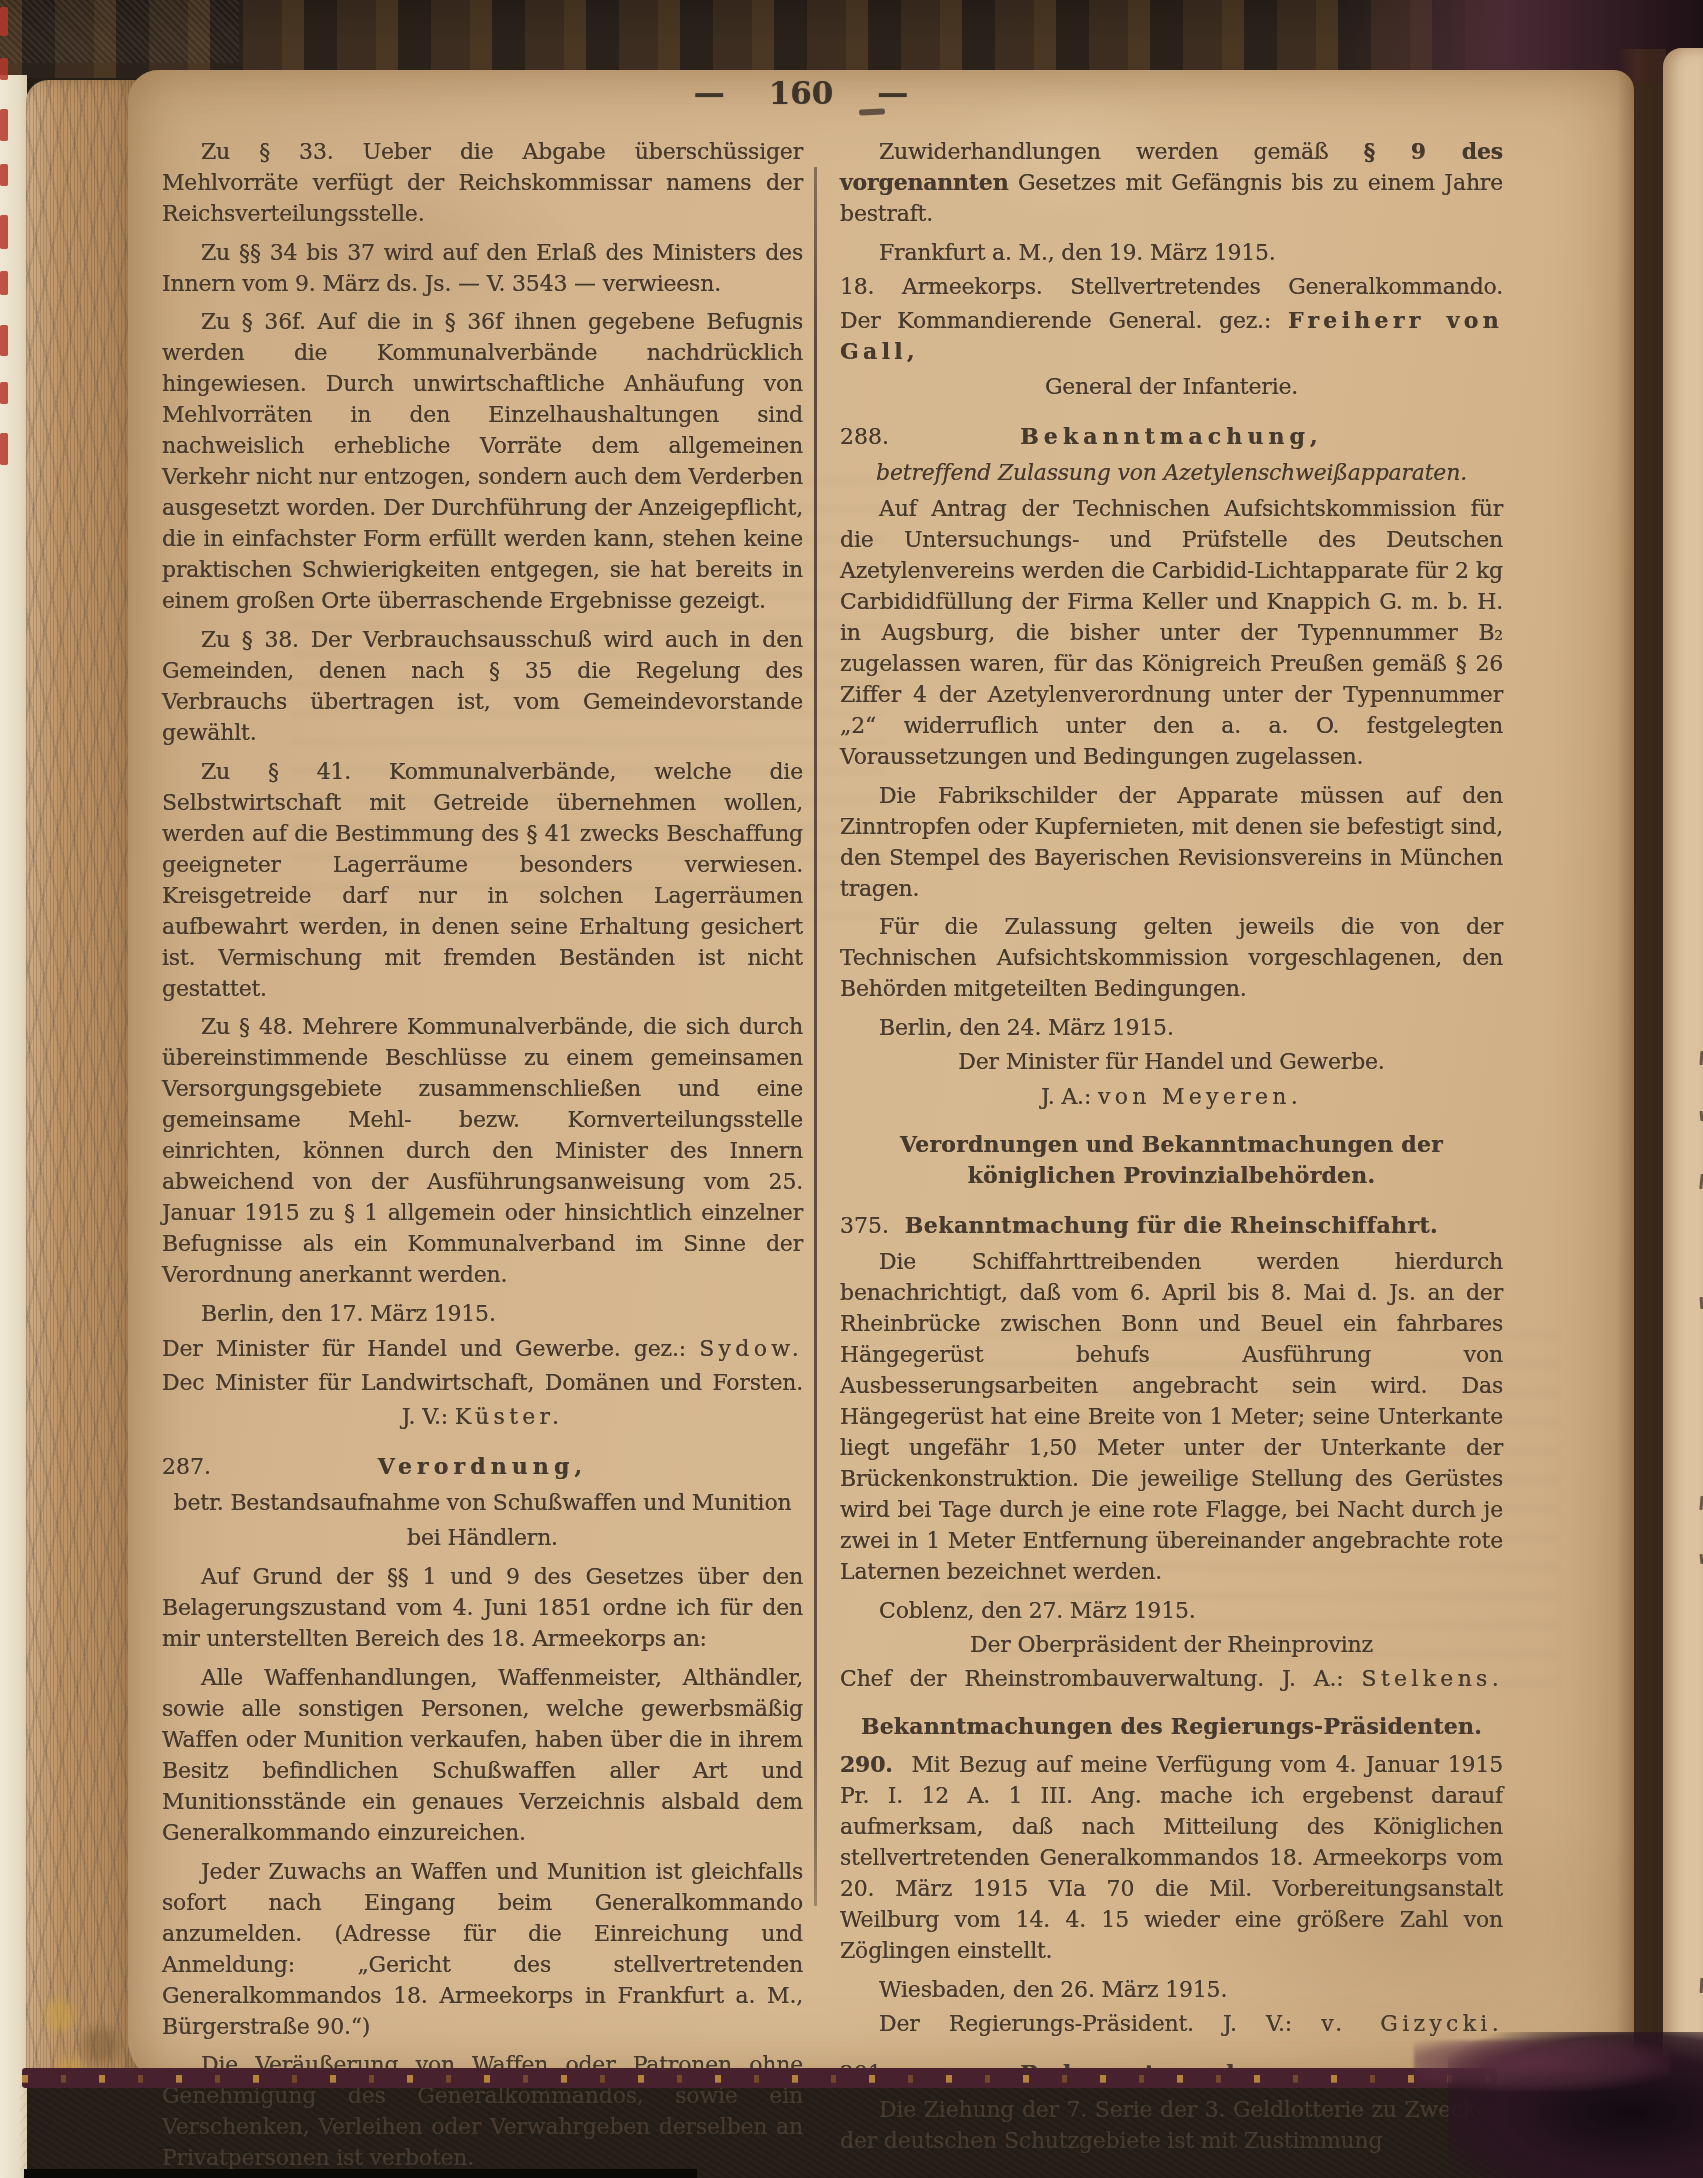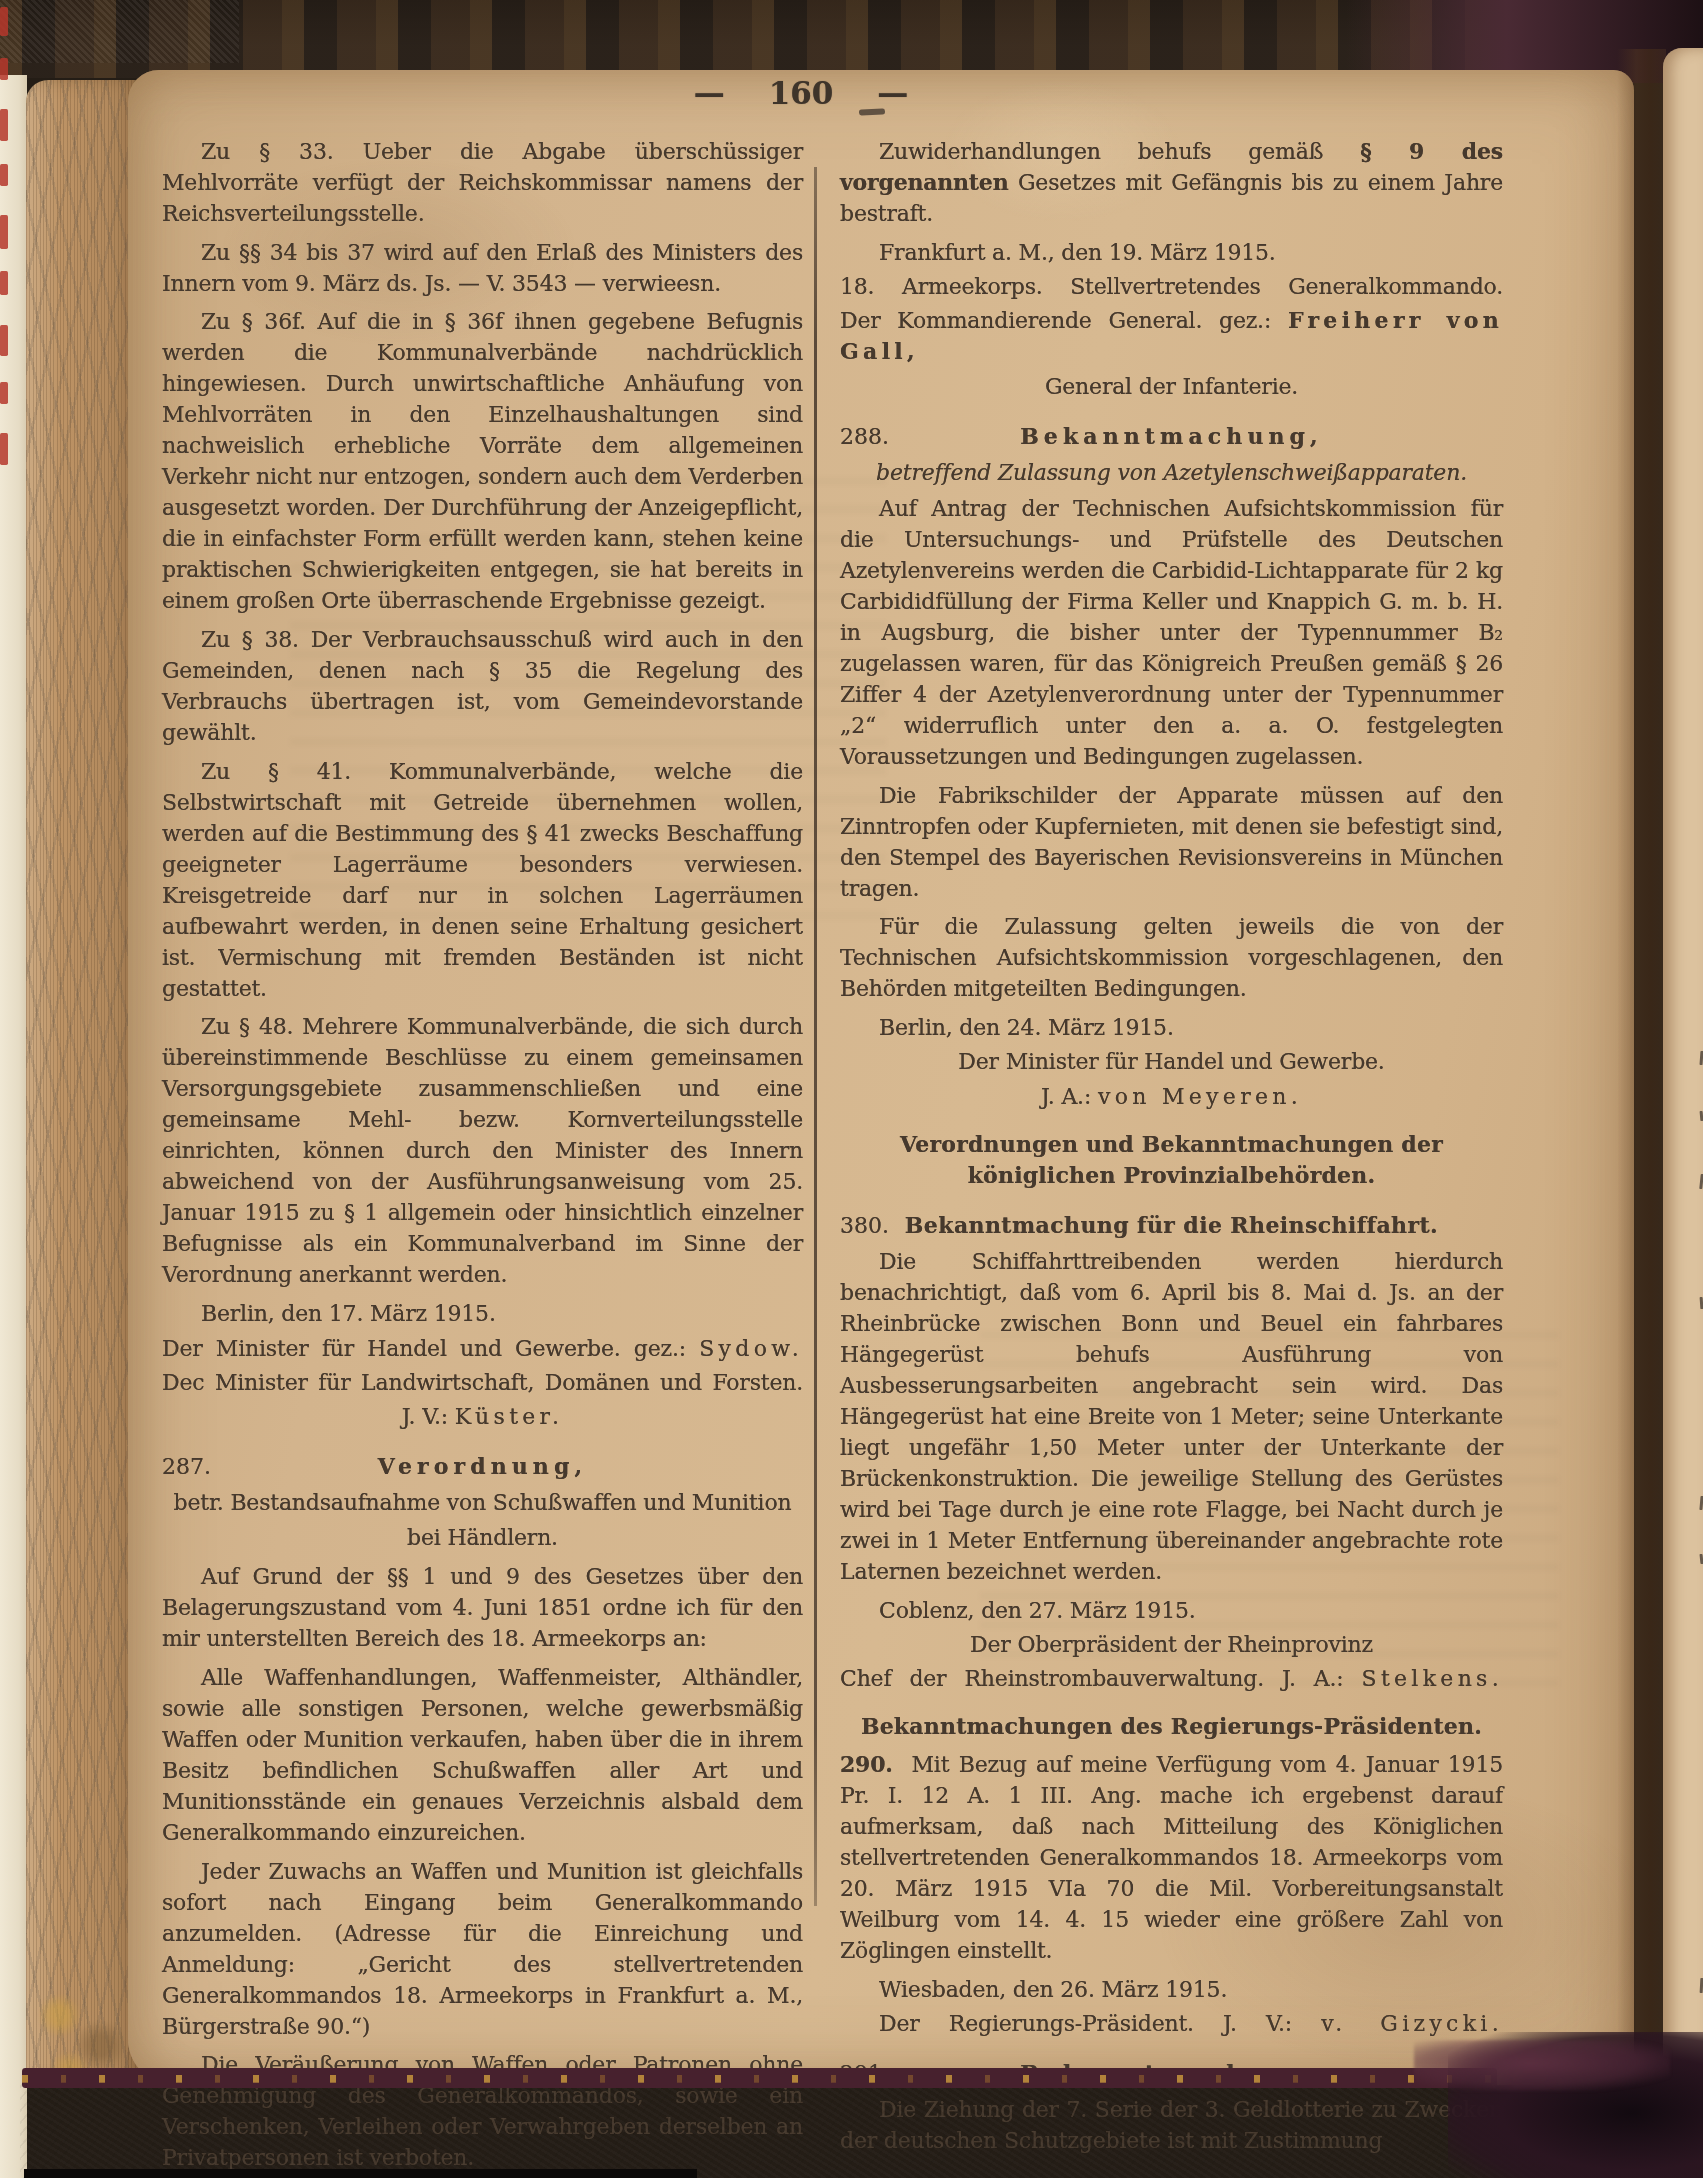--- a/index.html
+++ b/index.html
@@ -195,38 +195,38 @@
   <p class="sechead"><span class="secno">287.</span><span class="sectitle">Verordnung,</span></p>
   <p class="subhead">betr. Bestandsaufnahme von Schußwaffen und Munition</p>
   <p class="subhead" style="margin-bottom:8.5px;">bei Händlern.</p>
   <p class="par">Auf Grund der §§ 1 und 9 des Gesetzes über den Belagerungszustand vom 4. Juni 1851 ordne ich für den mir unterstellten Bereich des 18. Armeekorps an:</p>
   <p class="par">Alle Waffenhandlungen, Waffenmeister, Althändler, sowie alle sonstigen Personen, welche gewerbsmäßig Waffen oder Munition verkaufen, haben über die in ihrem Besitz befindlichen Schußwaffen aller Art und Munitionsstände ein genaues Verzeichnis alsbald dem Generalkommando einzureichen.</p>
   <p class="par">Jeder Zuwachs an Waffen und Munition ist gleichfalls sofort nach Eingang beim Generalkommando anzumelden. (Adresse für die Einreichung und Anmeldung: „Gericht des stellvertretenden Generalkommandos 18. Armeekorps in Frankfurt a. M., Bürgerstraße 90.“)</p>
   <p class="par">Die Veräußerung von Waffen oder Patronen ohne Genehmigung des Generalkommandos, sowie ein Verschenken, Verleihen oder Verwahrgeben derselben an Privatpersonen ist verboten.</p>
 </div>
 
 <div class="col col-right">
-  <p class="par"><span>Zuwiderhandlungen behufs gemäß </span><span class="bold">§ 9 des vorgenannten</span><span> Gesetzes mit Gefängnis bis zu einem Jahre bestraft.</span></p>
+  <p class="par"><span>Zuwiderhandlungen werden gemäß </span><span class="bold">§ 9 des vorgenannten</span><span> Gesetzes mit Gefängnis bis zu einem Jahre bestraft.</span></p>
   <p class="line indent1">Frankfurt a. M., den 19. März 1915.</p>
   <p class="line spread"><span>18. Armeekorps.</span> <span>Stellvertretendes Generalkommando.</span></p>
   <p class="line spread"><span>Der Kommandierende General. gez.:</span> <span class="sperr bold">Freiherr von Gall,</span></p>
   <p class="line center">General der Infanterie.</p>
 
   <p class="sechead"><span class="secno">288.</span><span class="sectitle">Bekanntmachung,</span></p>
   <p class="subhead" style="margin-bottom:5px;font-style:italic;">betreffend Zulassung von Azetylenschweißapparaten.</p>
   <p class="par">Auf Antrag der Technischen Aufsichtskommission für die Untersuchungs- und Prüfstelle des Deutschen Azetylenvereins werden die Carbidid-Lichtapparate für 2 kg Carbididfüllung der Firma Keller und Knappich G. m. b. H. in Augsburg, die bisher unter der Typennummer B₂ zugelassen waren, für das Königreich Preußen gemäß § 26 Ziffer 4 der Azetylenverordnung unter der Typennummer „2“ widerruflich unter den a. a. O. festgelegten Voraussetzungen und Bedingungen zugelassen.</p>
   <p class="par">Die Fabrikschilder der Apparate müssen auf den Zinntropfen oder Kupfernieten, mit denen sie befestigt sind, den Stempel des Bayerischen Revisionsvereins in München tragen.</p>
   <p class="par">Für die Zulassung gelten jeweils die von der Technischen Aufsichtskommission vorgeschlagenen, den Behörden mitgeteilten Bedingungen.</p>
   <p class="line indent1">Berlin, den 24. März 1915.</p>
   <p class="line center">Der Minister für Handel und Gewerbe.</p>
   <p class="line center"><span>J. A.:</span> <span class="sperr">von Meyeren.</span></p>
 
   <p class="bighead">Verordnungen und Bekanntmachungen der königlichen Provinzialbehörden.</p>
 
-  <p class="sechead"><span class="secno">380.</span><span class="sectitle" style="letter-spacing:0.4px;">Bekanntmachung für die Rheinschiffahrt.</span></p>
+  <p class="sechead"><span class="secno">375.</span><span class="sectitle" style="letter-spacing:0.4px;">Bekanntmachung für die Rheinschiffahrt.</span></p>
   <p class="par">Die Schiffahrttreibenden werden hierdurch benachrichtigt, daß vom 6. April bis 8. Mai d. Js. an der Rheinbrücke zwischen Bonn und Beuel ein fahrbares Hängegerüst behufs Ausführung von Ausbesserungsarbeiten angebracht sein wird.  Das Hängegerüst hat eine Breite von 1 Meter;  seine Unterkante liegt ungefähr 1,50 Meter unter der Unterkante der Brückenkonstruktion.  Die jeweilige Stellung des Gerüstes wird bei Tage durch je eine rote Flagge, bei Nacht durch je zwei in 1 Meter Entfernung übereinander angebrachte rote Laternen bezeichnet werden.</p>
   <p class="line indent1">Coblenz, den 27. März 1915.</p>
   <p class="line center">Der Oberpräsident der Rheinprovinz</p>
   <p class="line spread"><span>Chef der Rheinstrombauverwaltung.</span> <span>J. A.:</span> <span class="sperr">Stelkens.</span></p>
 
   <p class="bighead">Bekanntmachungen des Regierungs-Präsidenten.</p>
 
   <p class="par p-number-start"><span class="bold">290.</span>&nbsp;&nbsp;<span>Mit Bezug auf meine Verfügung vom 4. Januar 1915 Pr. I. 12 A. 1 III. Ang. mache ich ergebenst darauf aufmerksam, daß nach Mitteilung des Königlichen stellvertretenden Generalkommandos 18. Armeekorps vom 20. März 1915 VIa 70 die Mil. Vorbereitungsanstalt Weilburg vom 14. 4. 15 wieder eine größere Zahl von Zöglingen einstellt.</span></p>
   <p class="line indent1">Wiesbaden, den 26. März 1915.</p>
   <p class="line spread" style="padding-left:39px;"><span>Der Regierungs-Präsident.</span> <span>J. V.:</span> <span class="sperr">v. Gizycki.</span></p>

